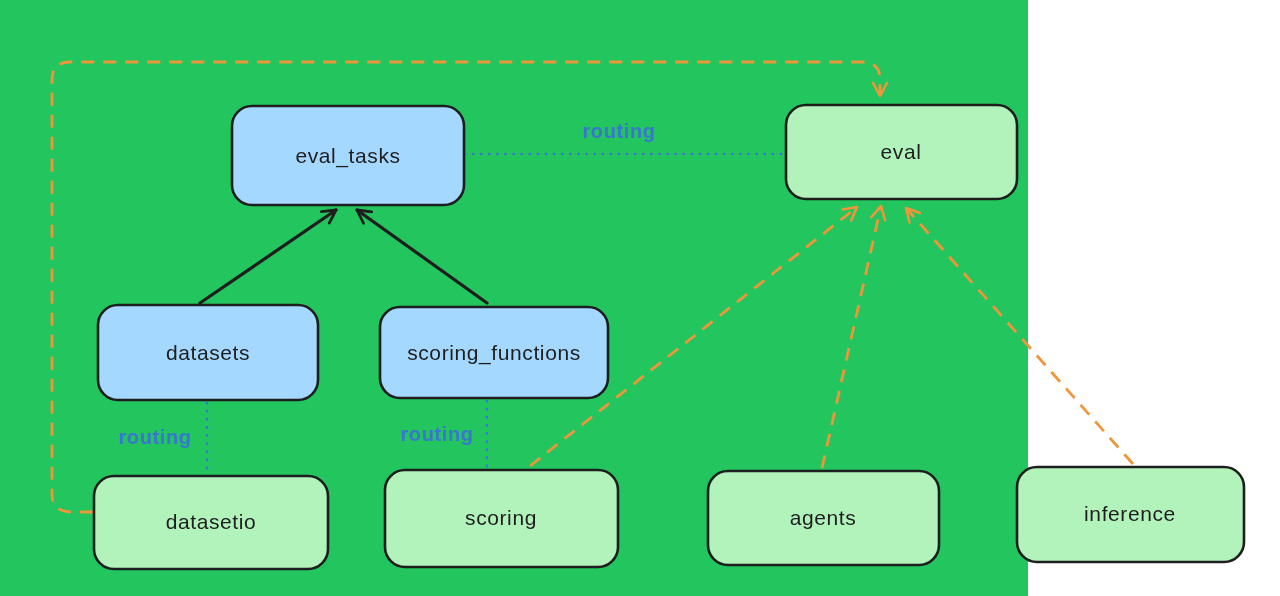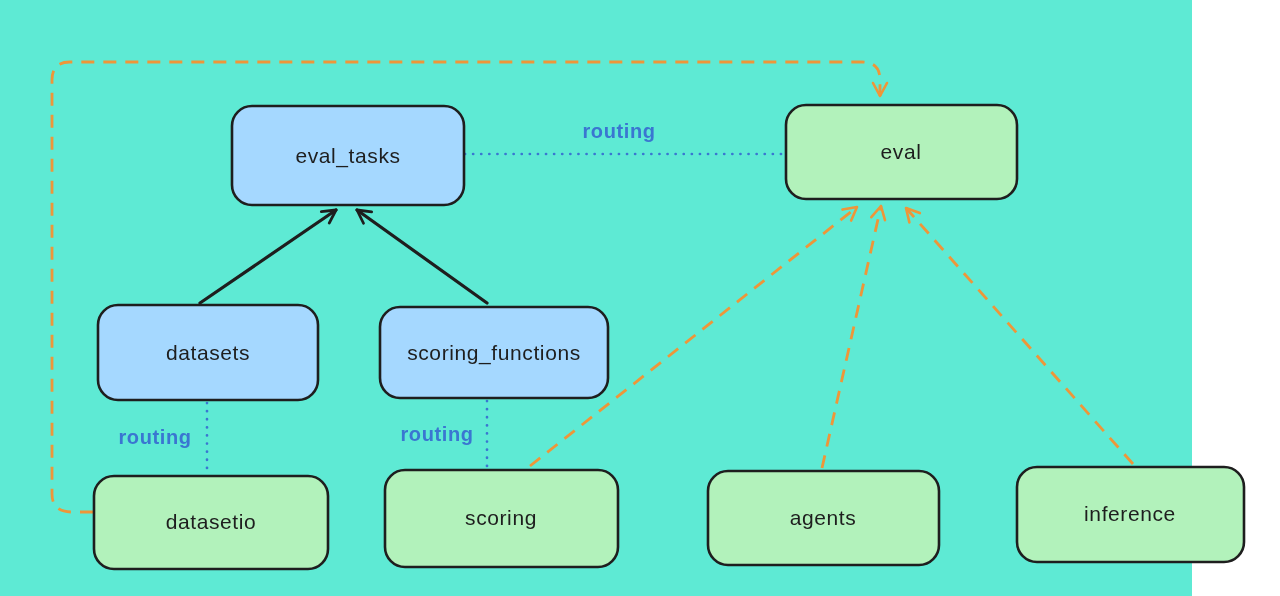--- a/index.html
+++ b/index.html
@@ -6,23 +6,23 @@
     margin: 0;
     padding: 0;
     background: #ffffff;
     width: 1280px;
     height: 596px;
     overflow: hidden;
     font-family: "Liberation Sans", "DejaVu Sans", sans-serif;
   }
   .canvas {
     position: relative;
-    width: 1192px;
+    width: 1028px;
     height: 596px;
-    background: #5eead4;
+    background: #22c55e;
   }
   svg { display: block; }
   text.node-label {
     font-family: "Liberation Sans", "DejaVu Sans", sans-serif;
     font-size: 21px;
     font-weight: 500;
     fill: #1e1e1e;
     letter-spacing: 0.6px;
   }
   text.edge-label {

